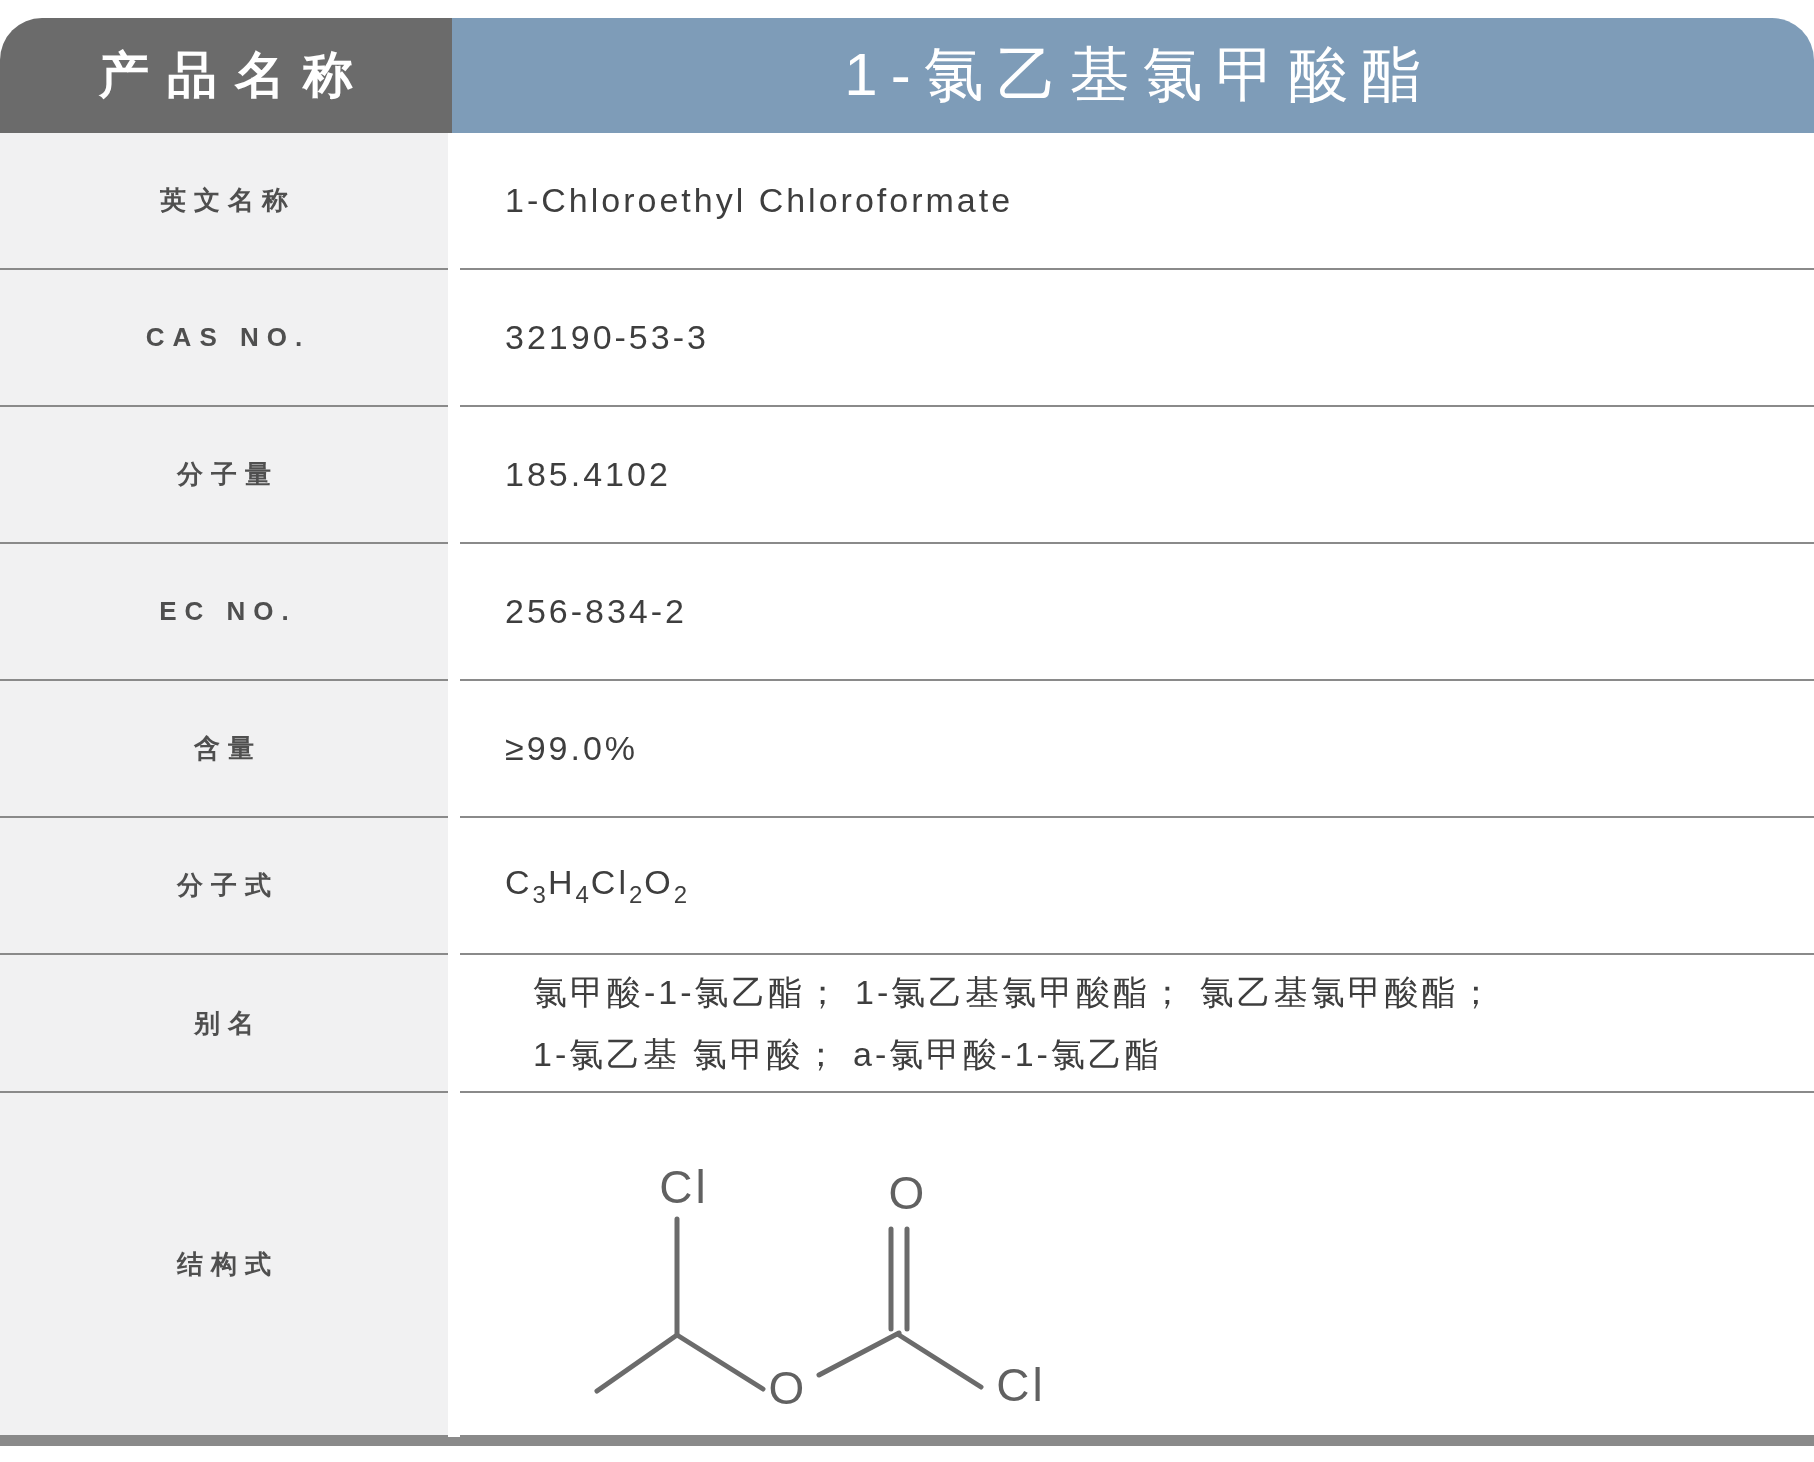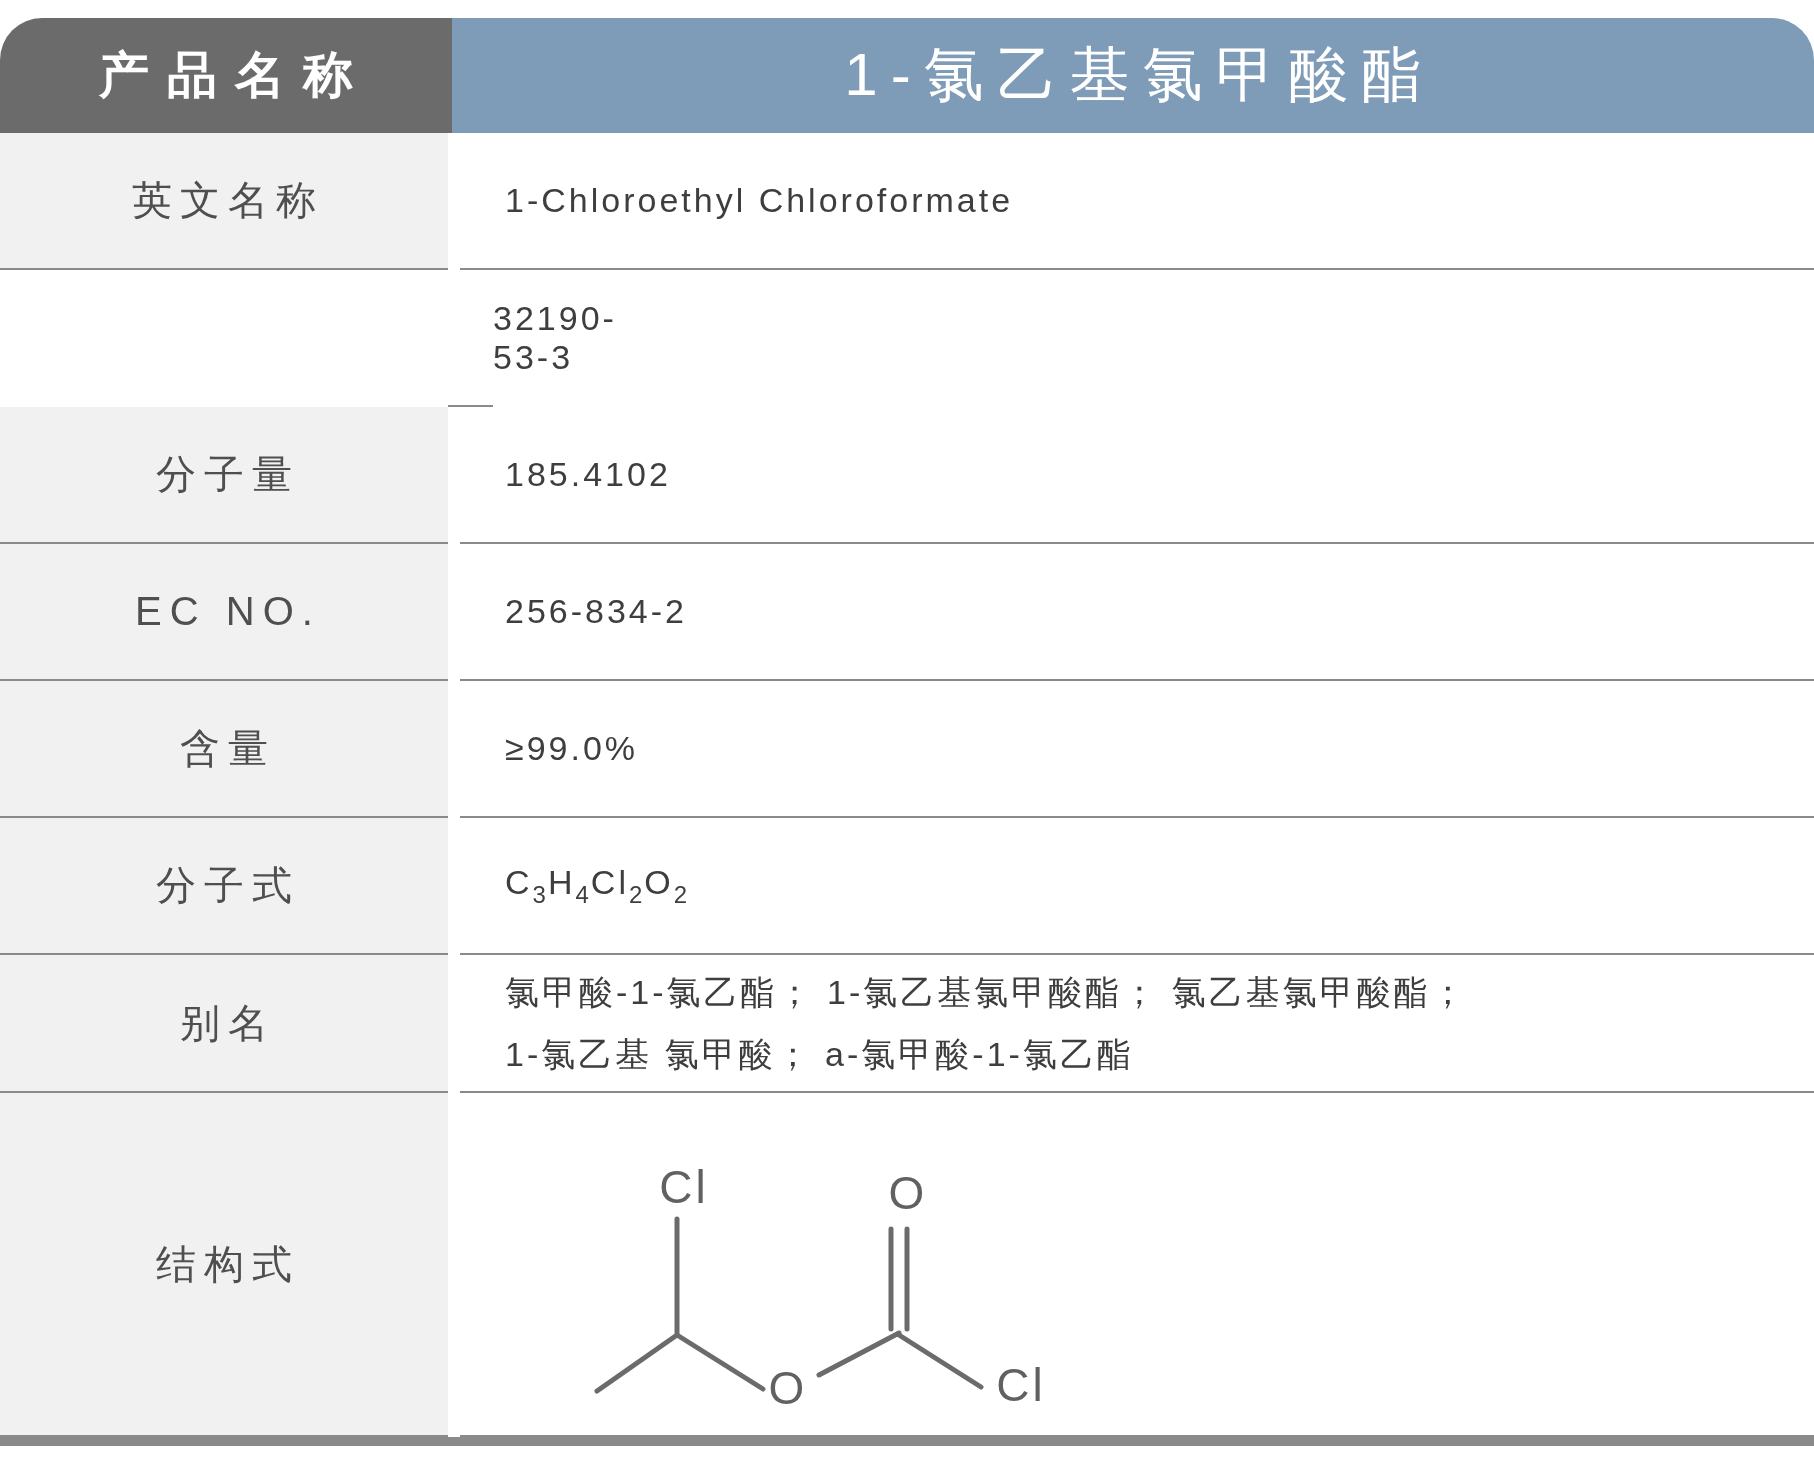--- a/index.html
+++ b/index.html
@@ -47,41 +47,41 @@
   .row{
     display:grid;
     grid-template-columns:448px 12px 1354px;
     width:100%;
   }
   .row .label-cell{
     background:var(--label-bg);
     border-bottom:2px solid var(--divider);
     display:flex;align-items:center;justify-content:center;
     color:var(--text-label);
-    font-size:40px;letter-spacing:8px;text-indent:8px;
+    font-size:26px;letter-spacing:8px;text-indent:8px;font-weight:bold;
   }
   .row .gutter{background:#ffffff;}
   .row .value-cell{
     background:#ffffff;
     border-bottom:2px solid var(--divider);
     display:flex;align-items:center;
     padding-left:45px;
     color:var(--text-value);
     font-size:34px;letter-spacing:3px;
   }
   .row-std{height:137px;}
   .row-alias{height:138px;}
   .row-structure{height:344px;}
 
   .formula sub{
     font-size:24px;
     vertical-align:-9px;
     letter-spacing:2px;
   }
-  .alias-lines{line-height:62px;}
+  .alias-lines{line-height:62px;margin-left:28px;}
 
   .structure-svg{display:block;margin-left:95px;}
   .structure-svg .bond{
     stroke:var(--bond);stroke-width:5;stroke-linecap:round;fill:none;
   }
   .structure-svg text{
     fill:#616161;font-size:46px;
     font-family:"Liberation Sans","DejaVu Sans",sans-serif;
   }
 
@@ -107,20 +107,21 @@
 
   <div class="rows">
 
     <div class="row row-std">
       <div class="label-cell">英文名称</div>
       <div class="gutter"></div>
       <div class="value-cell">1-Chloroethyl Chloroformate</div>
     </div>
 
     <div class="row row-std">
+      <div class="label-cell">CAS NO.</div>
       <div class="gutter"></div>
       <div class="value-cell">32190-53-3</div>
     </div>
 
     <div class="row row-std">
       <div class="label-cell">分子量</div>
       <div class="gutter"></div>
       <div class="value-cell">185.4102</div>
     </div>
 

